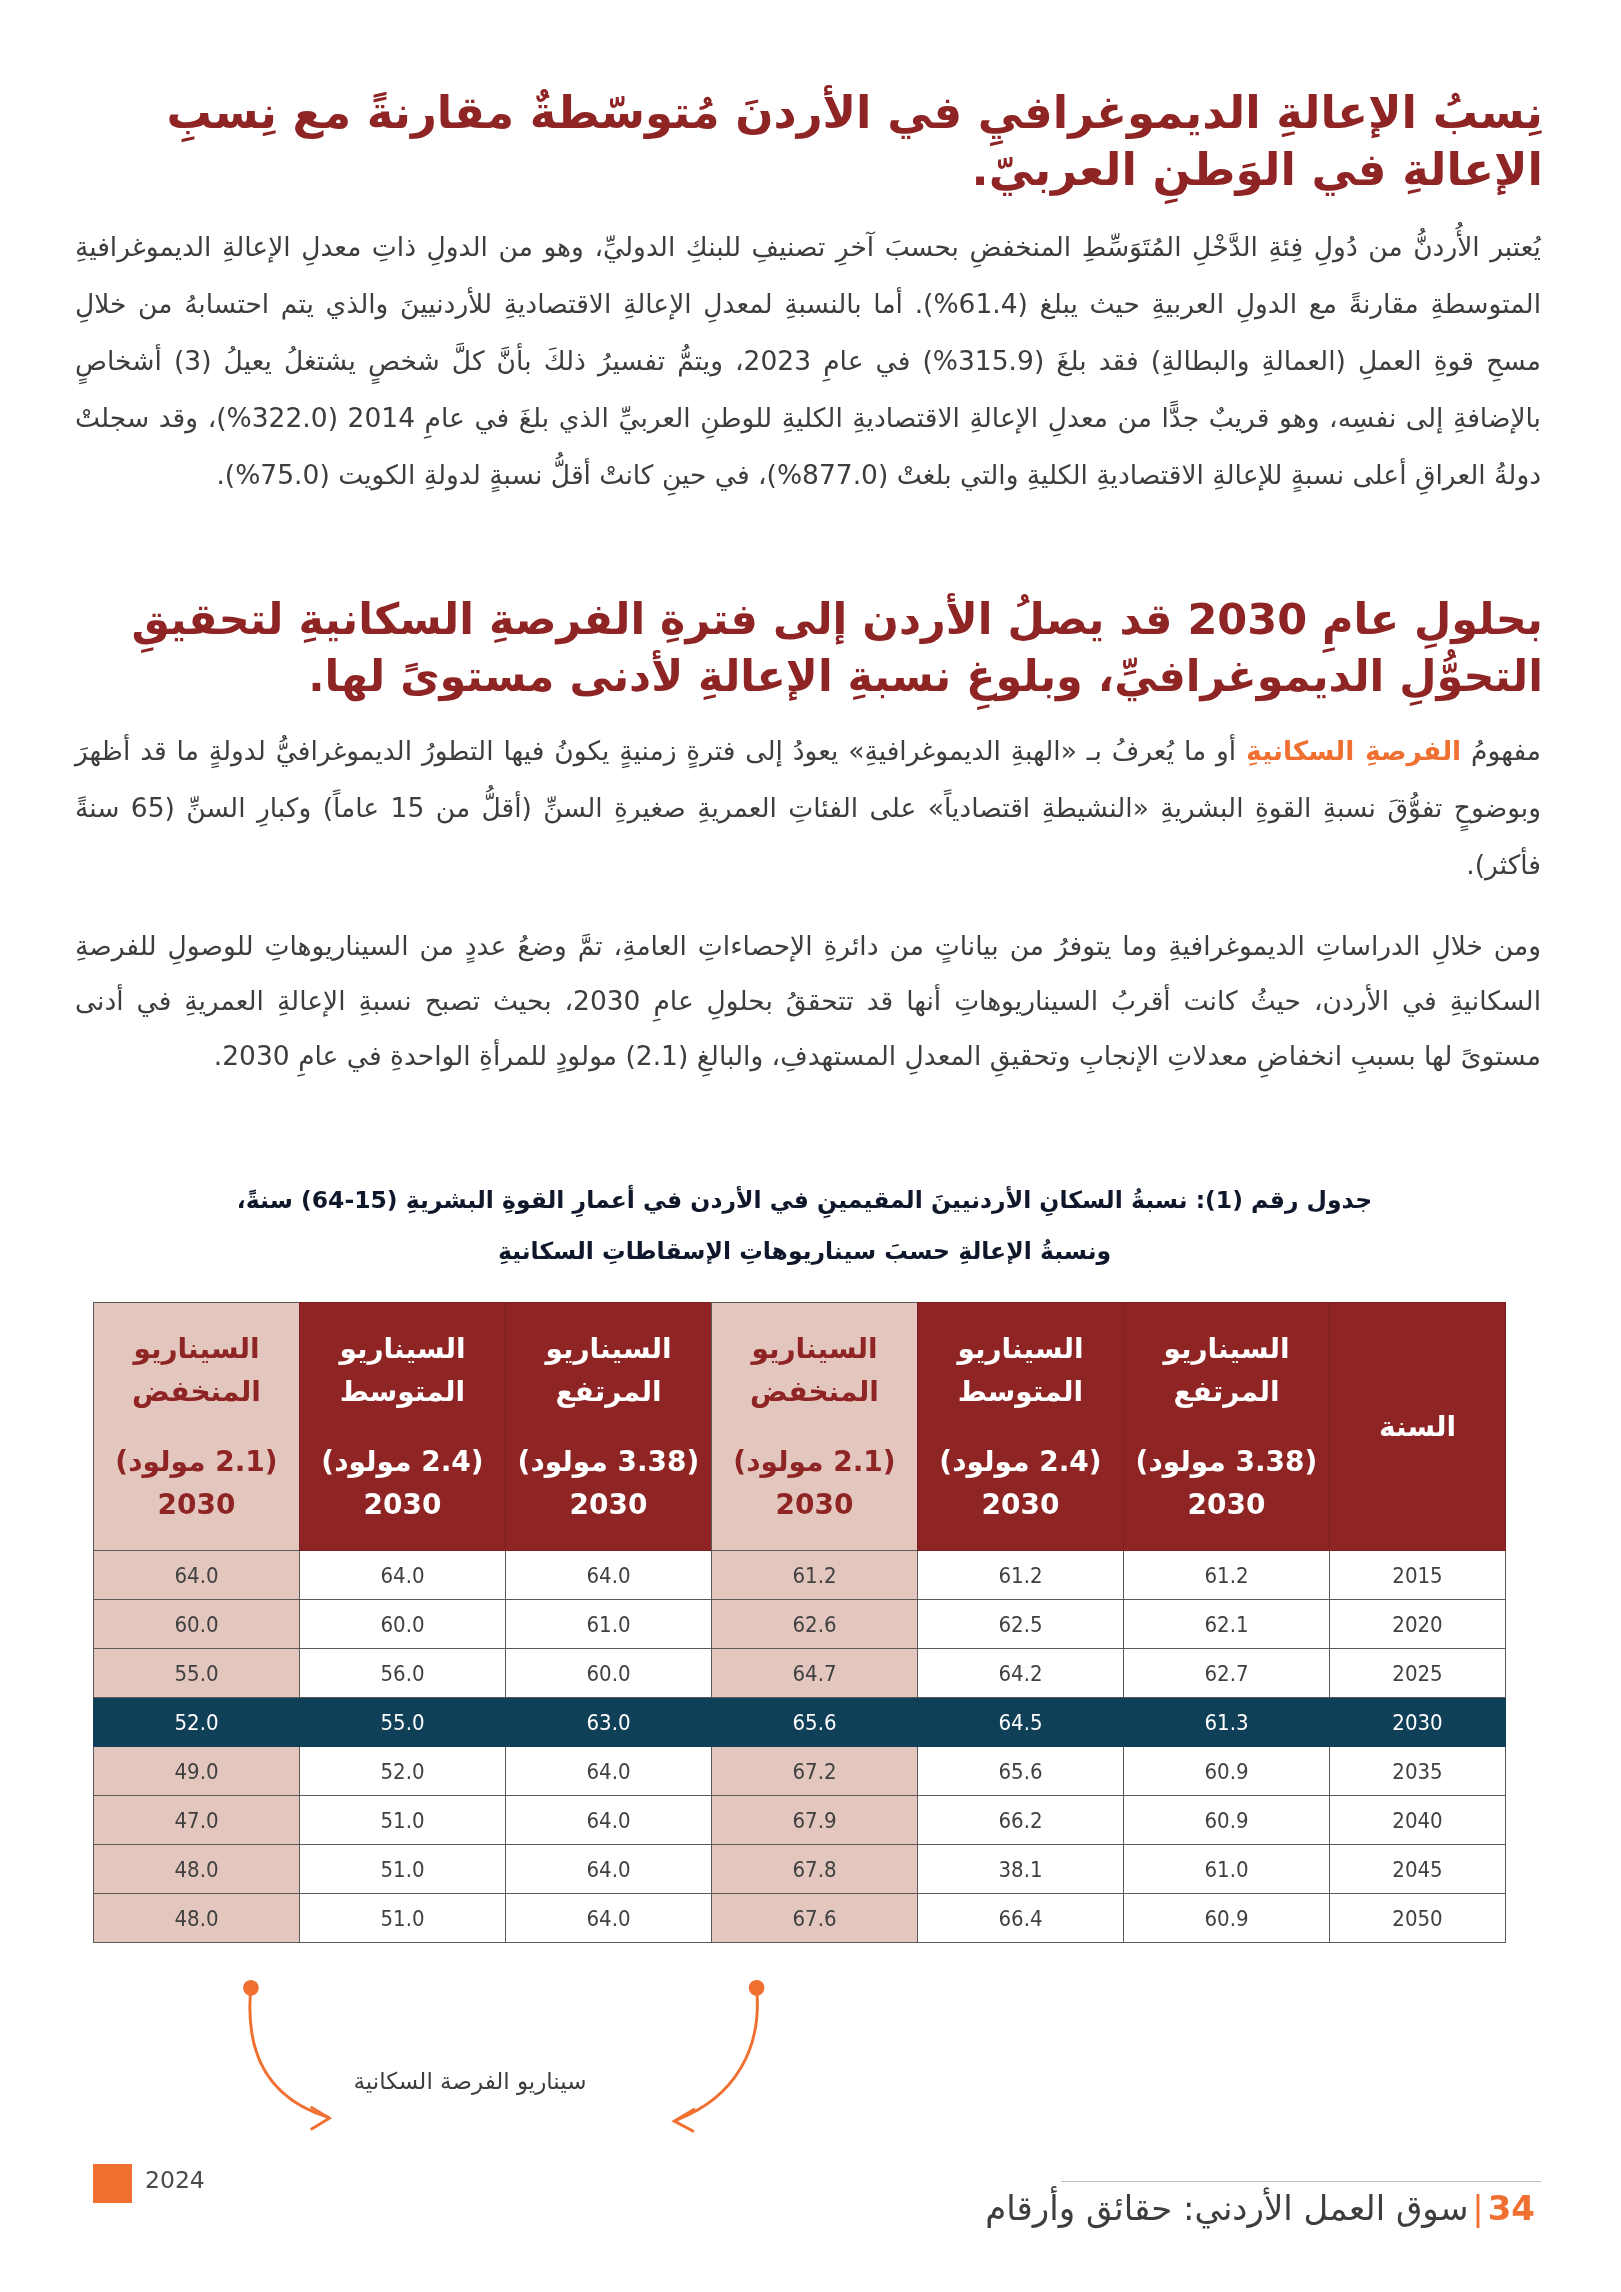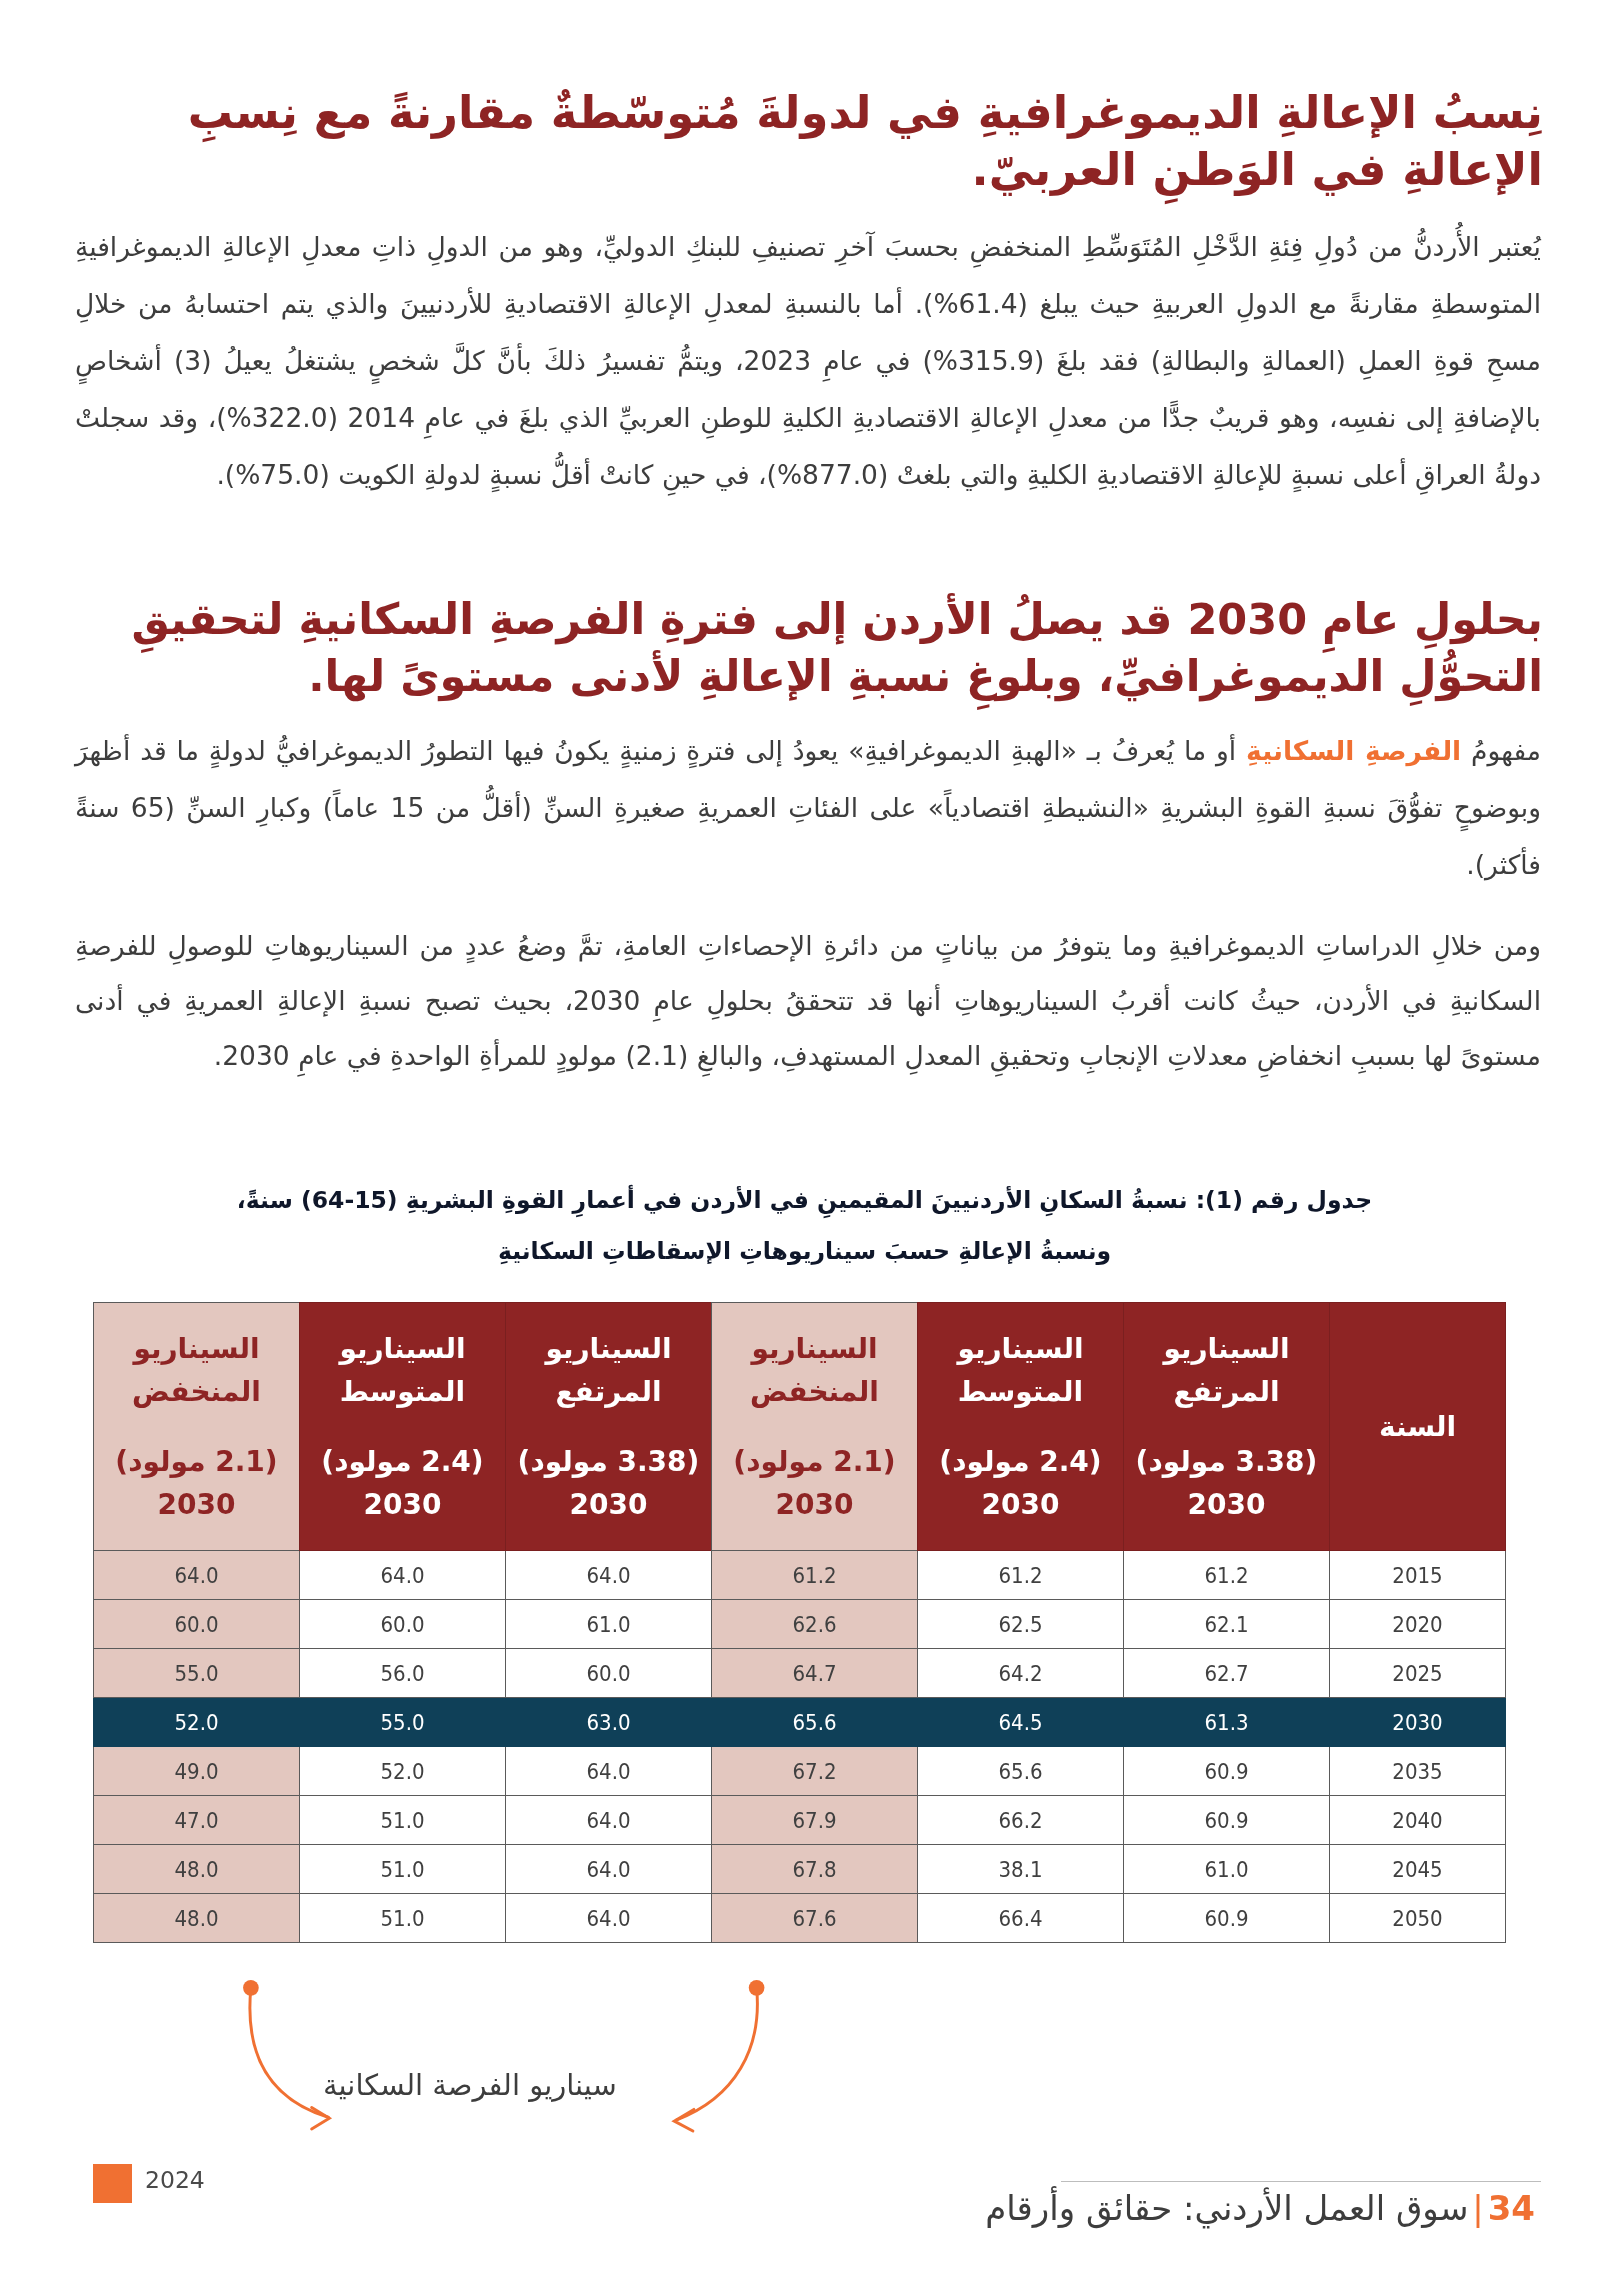--- a/index.html
+++ b/index.html
@@ -35,36 +35,36 @@
   .sub td { height: 113px; background: #ffffff; font-size: 24.5px; line-height: 37px; text-align: center;
             color: #2f2f2f; font-weight: bold; }
   .row td { height: 48px; font-size: 22px; color: #404040; text-align: center; background: #ffffff;
             font-family: "DejaVu Sans Condensed", "DejaVu Sans", sans-serif; }
   .row td.lt { background: #e3c7bf; }
   .row.hi td { background: #0f4058; color: #ffffff; border-color: #0f4058; }
   .row td .v { display: inline-block; direction: ltr; }
 
   .annot { position: absolute; left: 0; top: 0; width: 1621px; height: 2293px; pointer-events: none; }
   .annot-label { position: absolute; left: 323px; top: 2068px; width: 294px; text-align: center;
-                 font-size: 29px; color: #3d3d3d; direction: rtl; }
+                 font-size: 23px; color: #3d3d3d; direction: rtl; }
 
   .footer-rule { position: absolute; left: 1061px; top: 2181px; width: 480px; height: 1px; background: #bdbdbd; }
   .footer-square { position: absolute; left: 93px; top: 2164px; width: 39px; height: 39px; background: #f07032; }
   .footer-year { position: absolute; left: 145px; top: 2166px; font-size: 23.5px; color: #4a4a4a; direction: ltr; }
   .footer-title { position: absolute; right: 86px; top: 2188px; font-size: 34px; color: #3d3d3d; direction: rtl;
                   white-space: nowrap; }
   .footer-title .pg { color: #f07032; font-weight: bold; }
   .footer-title .bar { color: #f07032; padding: 0 3.9px; }
 </style>
 </head>
 <body>
 
 <div class="page">
 
-  <h1 class="h1">نِسبُ الإعالةِ الديموغرافيةِ في لدولةَ مُتوسّطةٌ مقارنةً مع نِسبِ الإعالةِ في الوَطنِ العربيّ.</h1>
+  <h1 class="h1">نِسبُ الإعالةِ الديموغرافيِ في الأردنَ مُتوسّطةٌ مقارنةً مع نِسبِ الإعالةِ في الوَطنِ العربيّ.</h1>
 
   <p class="para p1">يُعتبر الأُردنُّ من دُولِ فِئةِ الدَّخْلِ المُتَوَسِّطِ المنخفضِ بحسبَ آخرِ تصنيفِ للبنكِ الدوليِّ، وهو من الدولِ ذاتِ معدلِ الإعالةِ الديموغرافيةِ المتوسطةِ مقارنةً مع الدولِ العربيةِ حيث يبلغ (61.4%). أما بالنسبةِ لمعدلِ الإعالةِ الاقتصاديةِ للأردنيينَ والذي يتم احتسابهُ من خلالِ مسحِ قوةِ العملِ (العمالةِ والبطالةِ) فقد بلغَ (315.9%) في عامِ 2023، ويتمُّ تفسيرُ ذلكَ بأنَّ كلَّ شخصٍ يشتغلُ يعيلُ (3) أشخاصٍ بالإضافةِ إلى نفسِه، وهو قريبٌ جدًّا من معدلِ الإعالةِ الاقتصاديةِ الكليةِ للوطنِ العربيِّ الذي بلغَ في عامِ 2014 (322.0%)، وقد سجلتْ دولةُ العراقِ أعلى نسبةٍ للإعالةِ الاقتصاديةِ الكليةِ والتي بلغتْ (877.0%)، في حينِ كانتْ أقلُّ نسبةٍ لدولةِ الكويت (75.0%).</p>
 
   <h2 class="h2">بحلولِ عامِ 2030 قد يصلُ الأردن إلى فترةِ الفرصةِ السكانيةِ لتحقيقِ التحوُّلِ الديموغرافيِّ، وبلوغِ نسبةِ الإعالةِ لأدنى مستوىً لها.</h2>
 
   <p class="para p2"><span>مفهومُ </span><span class="hl">الفرصةِ السكانيةِ</span><span> أو ما يُعرفُ بـ «الهبةِ الديموغرافيةِ» يعودُ إلى فترةٍ زمنيةٍ يكونُ فيها التطورُ الديموغرافيُّ لدولةٍ ما قد أظهرَ وبوضوحٍ تفوُّقَ نسبةِ القوةِ البشريةِ «النشيطةِ اقتصادياً» على الفئاتِ العمريةِ صغيرةِ السنِّ (أقلُّ من 15 عاماً) وكبارِ السنِّ (65 سنةً فأكثر).</span></p>
 
   <p class="para p3">ومن خلالِ الدراساتِ الديموغرافيةِ وما يتوفرُ من بياناتٍ من دائرةِ الإحصاءاتِ العامةِ، تمَّ وضعُ عددٍ من السيناريوهاتِ للوصولِ للفرصةِ السكانيةِ في الأردن، حيثُ كانت أقربُ السيناريوهاتِ أنها قد تتحققُ بحلولِ عامِ 2030، بحيث تصبح نسبةِ الإعالةِ العمريةِ في أدنى مستوىً لها بسببِ انخفاضِ معدلاتِ الإنجابِ وتحقيقِ المعدلِ المستهدفِ، والبالغِ (2.1) مولودٍ للمرأةِ الواحدةِ في عامِ 2030.</p>
 
   <div class="caption">

